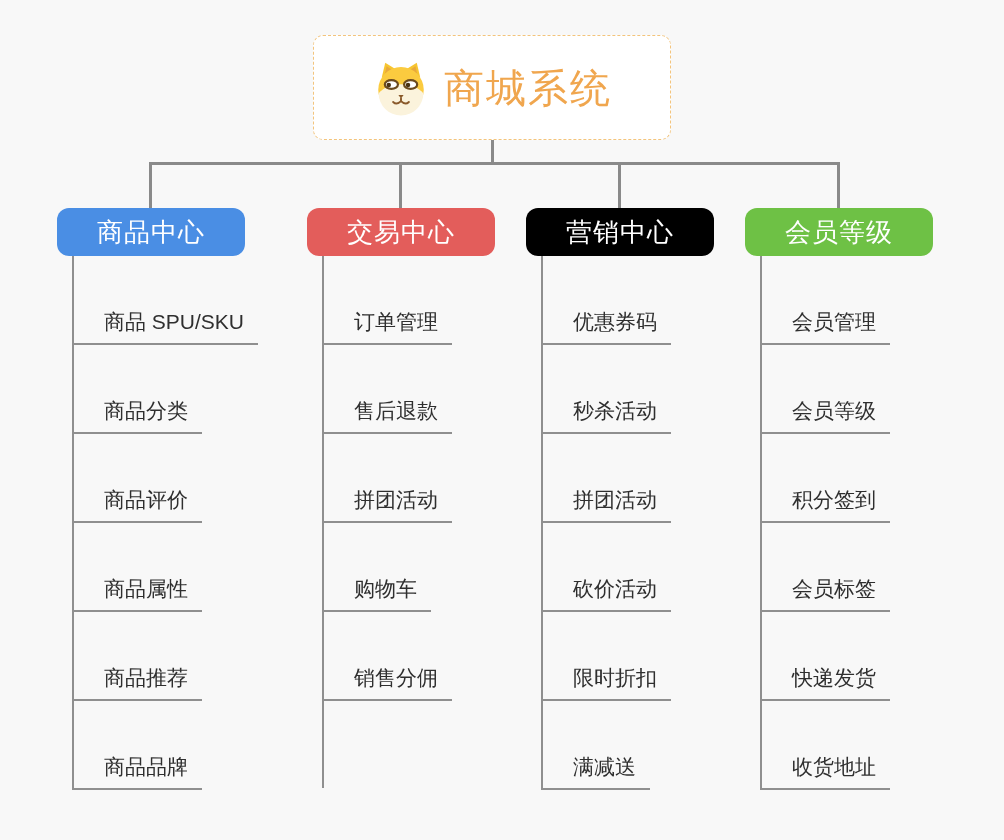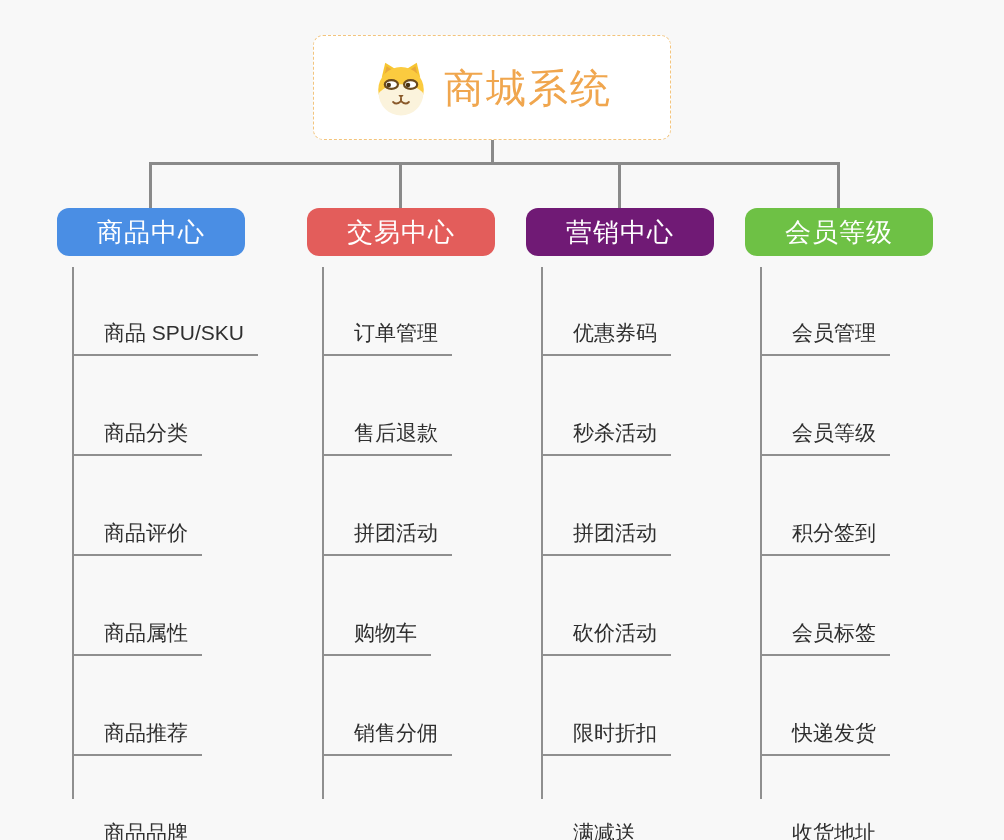--- a/index.html
+++ b/index.html
@@ -49,21 +49,21 @@
     display:flex; align-items:center; justify-content:center;
     color:#ffffff; font-size:26px; letter-spacing:1px;
     cursor:pointer; white-space:nowrap;
   }
 
   .children { position:relative; margin-left:15px; }
   .trunk-line {
     position:absolute; left:0; top:0; width:2px; height:532px;
     background:#8f8f8f;
   }
-  .leaf-row { height:89px; display:flex; align-items:flex-end;margin-top:11px; }
+  .leaf-row { height:89px; display:flex; align-items:flex-end; }
   .leaf-row:first-child { height:87px; }
   .leaf {
     border-bottom:2px solid #8f8f8f;
     padding:0 14px 9px 32px;
     font-size:21px; line-height:1.15; color:#2f2f2f;
     white-space:nowrap; cursor:pointer;
   }
 </style>
 </head>
 <body>
@@ -140,21 +140,21 @@
       <div class="leaf-row">
           <span class="leaf">购物车</span>
         </div>
       <div class="leaf-row">
           <span class="leaf">销售分佣</span>
         </div>
     </div>
   </div>
 
   <div class="branch b2">
-    <div class="branch-header" style="background-color: #701a75;">营销中心</div>
+    <div class="branch-header" style="background-color: #000000;">营销中心</div>
     <div class="children">
       <div class="trunk-line"></div>
       <div class="leaf-row">
           <span class="leaf">优惠券码</span>
         </div>
       <div class="leaf-row">
           <span class="leaf">秒杀活动</span>
         </div>
       <div class="leaf-row">
           <span class="leaf">拼团活动</span>

